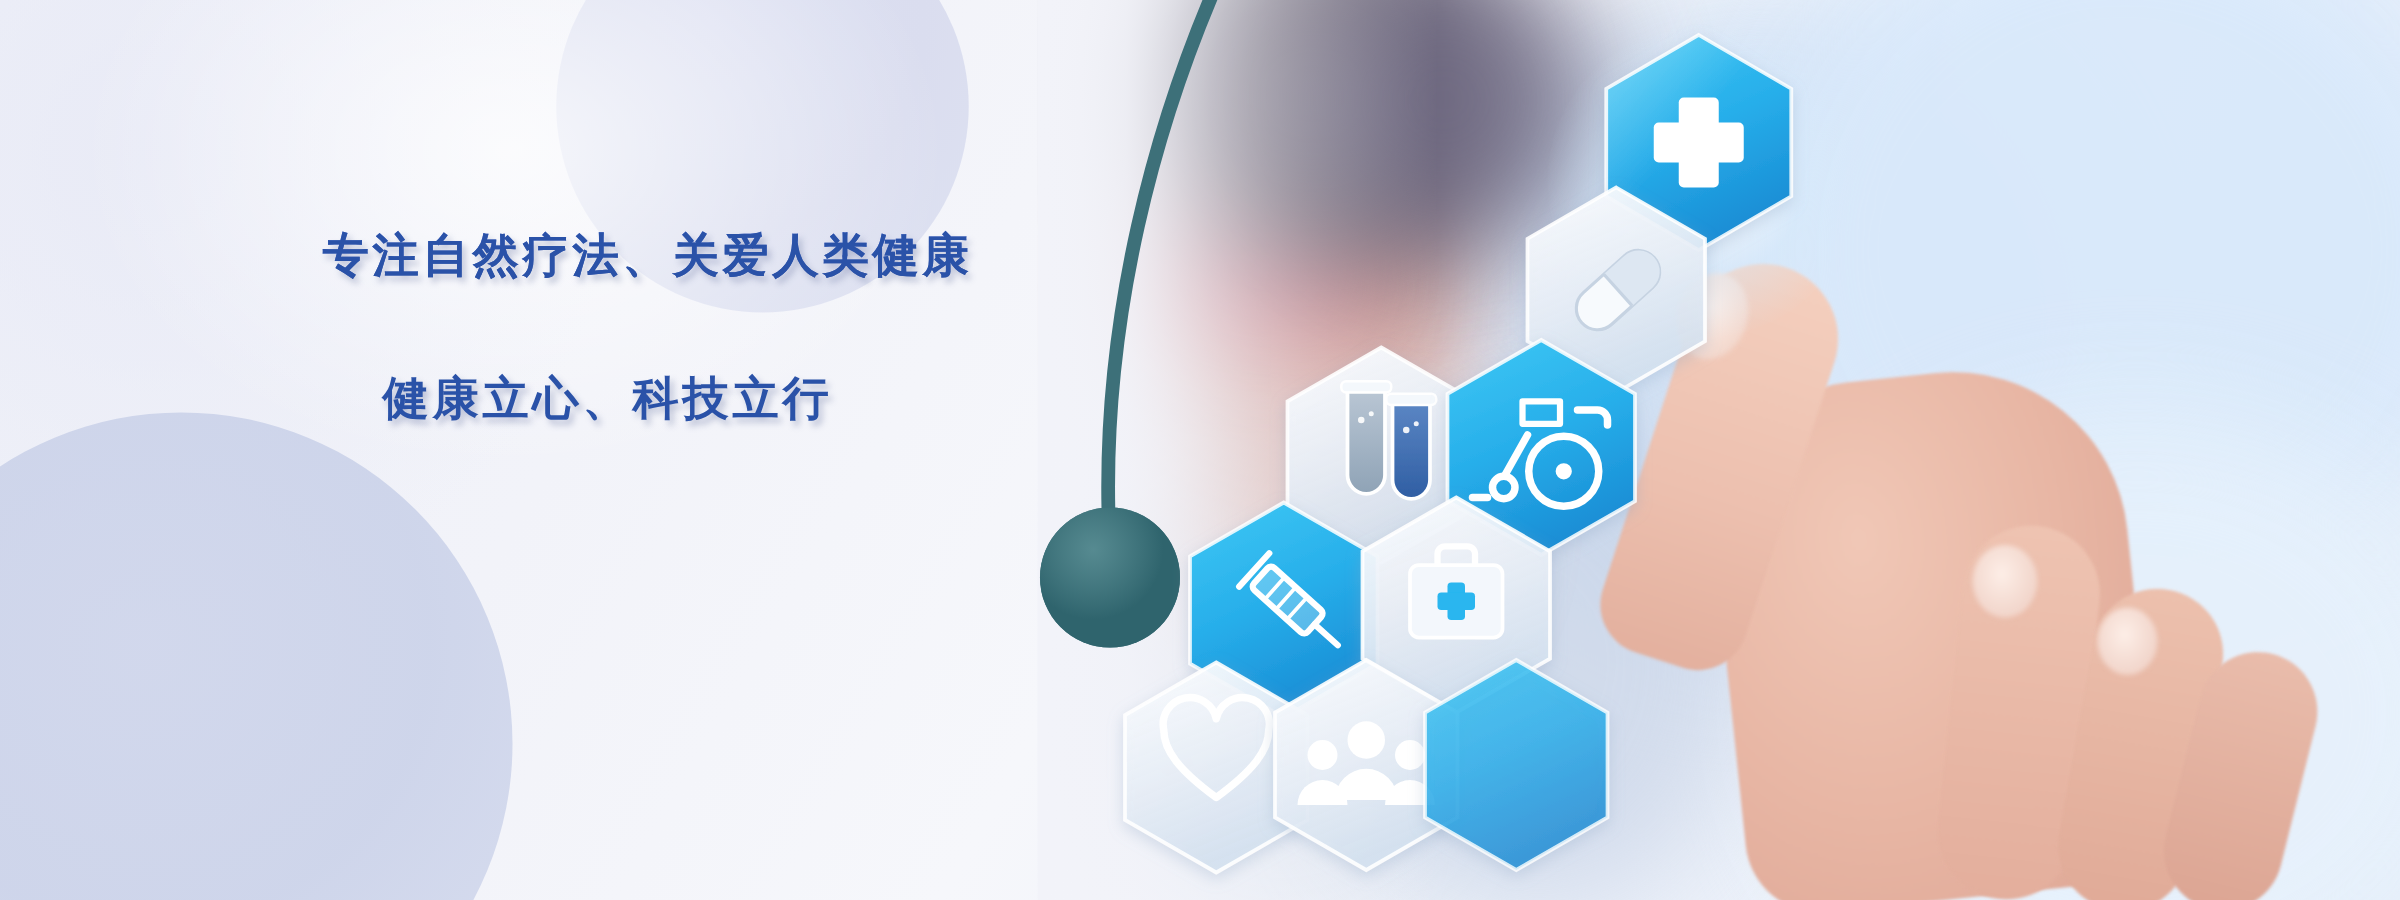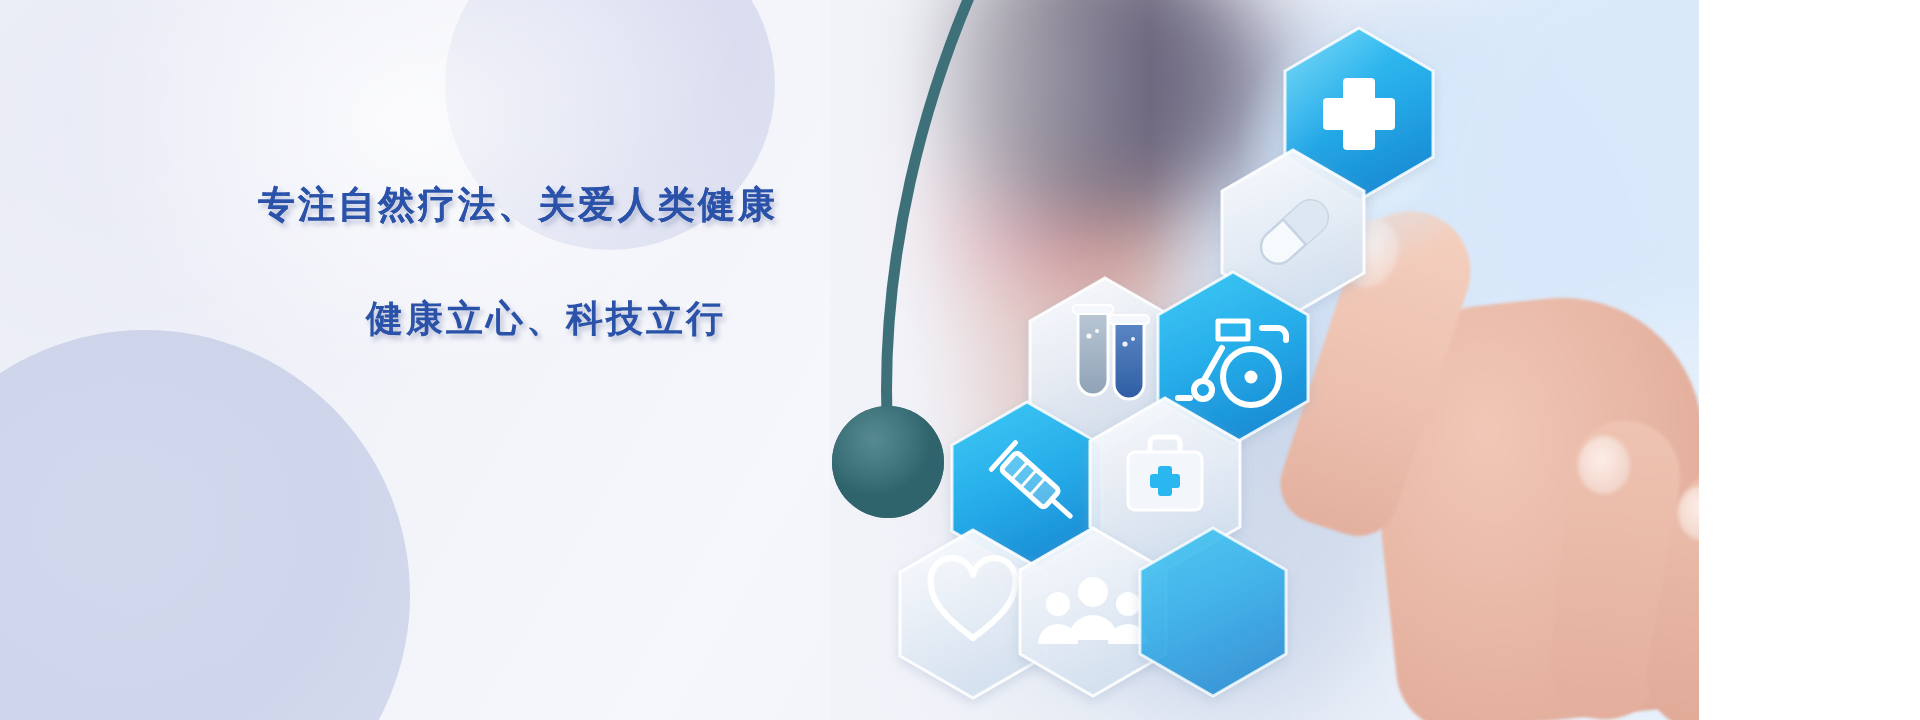--- a/index.html
+++ b/index.html
@@ -1,19 +1,19 @@
 <!DOCTYPE html>
 <html><head>
 <meta charset="utf-8">
 <style>
   html,body{margin:0;padding:0;}
   body{width:1920px;height:720px;overflow:hidden;font-family:"Liberation Sans","DejaVu Sans",sans-serif;}
 
   #banner{
-    position:relative;width:1699px;height:720px;overflow:hidden;
+    position:relative;width:1920px;height:720px;overflow:hidden;
     background:linear-gradient(120deg,#eef0f8 0%,#f2f3f9 28%,#f6f7fb 50%,#eef2fa 72%,#e6eef8 100%);
   }
 
   
   .deco{position:absolute;border-radius:50%;pointer-events:none;}
   .deco-top{
     left:445px;top:-80px;width:330px;height:330px;
     background:radial-gradient(circle at 38% 30%, #dcdff2 0%, #d8dcef 55%, #dfe2f2 100%);
     opacity:.92;filter:blur(0.4px);
   }
@@ -38,21 +38,21 @@
     font-weight:700;
     letter-spacing:3px;
     text-shadow:3px 4px 5px rgba(120,130,170,.45);
     z-index:6;
   }
   .line{white-space:nowrap;}
   .line1{font-size:37px;line-height:46px;
     background:linear-gradient(180deg,#5a74d8 0%,#3a60c2 45%,#1b3f97 100%);
     -webkit-background-clip:text;background-clip:text;color:#2a52a8;}
   .line-gap{height:68px;}
-  .line2{font-size:37px;line-height:46px;margin-left:108px;color:#2a52a8;}
+  .line2{font-size:37px;line-height:46px;margin-left:48px;color:#2a52a8;}
 
   
   #photo-panel{
     position:absolute;left:830px;top:0;width:1090px;height:720px;overflow:hidden;z-index:2;
   }
   
   .blob{position:absolute;border-radius:50%;filter:blur(46px);}
   .blob-hair{left:70px;top:-70px;width:300px;height:290px;background:#4c4352;opacity:.95;}
   .blob-hair2{left:200px;top:-40px;width:250px;height:240px;background:#6f6a84;opacity:.8;}
   .blob-face{left:70px;top:90px;width:270px;height:280px;background:#cf9a90;opacity:.95;}

